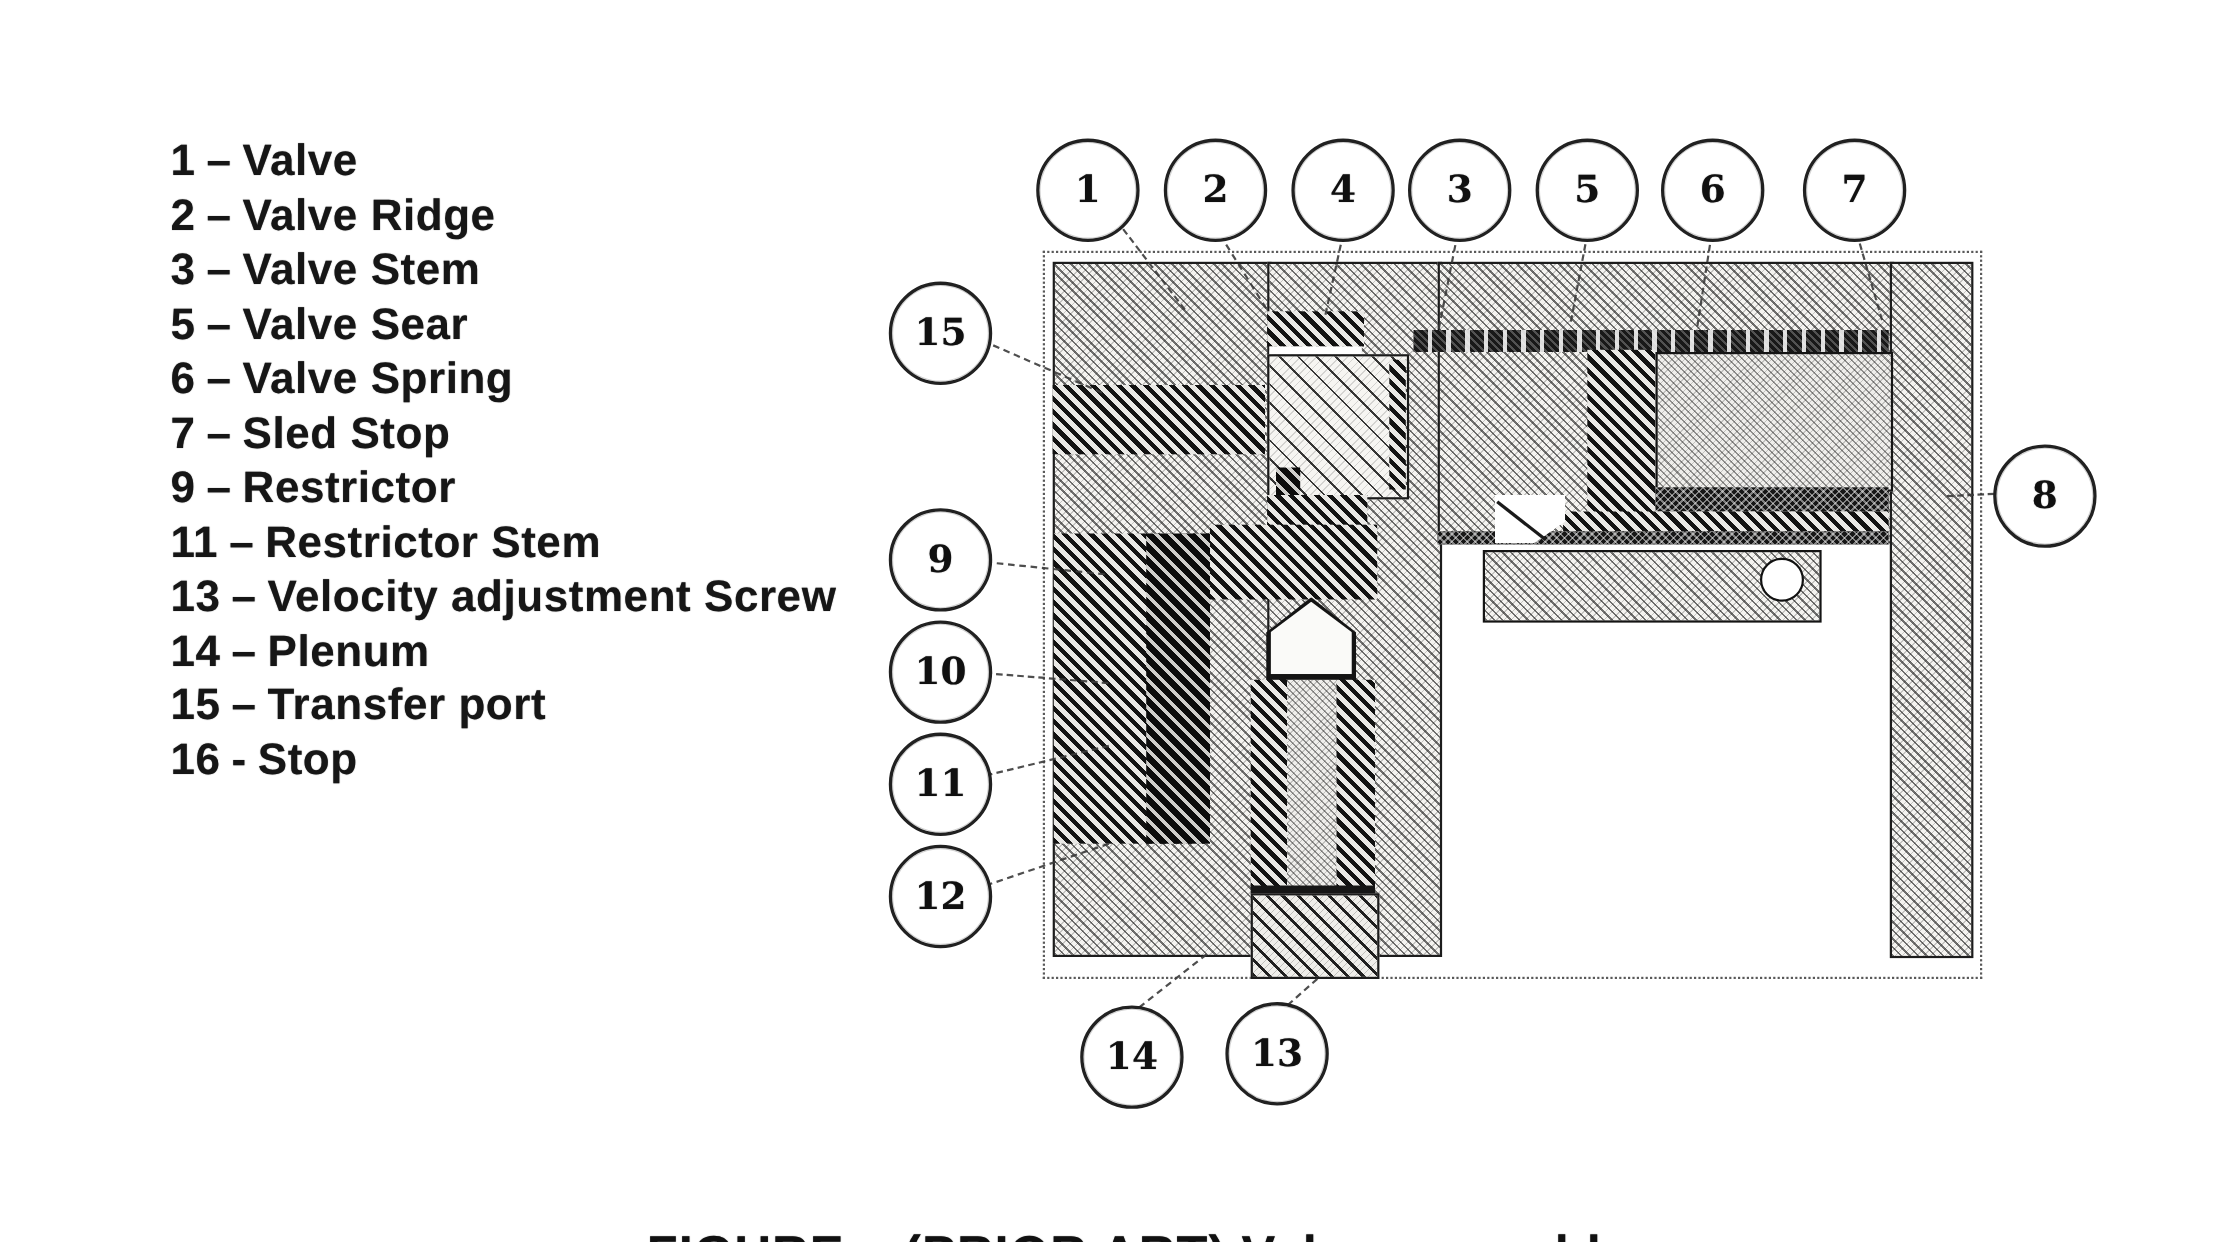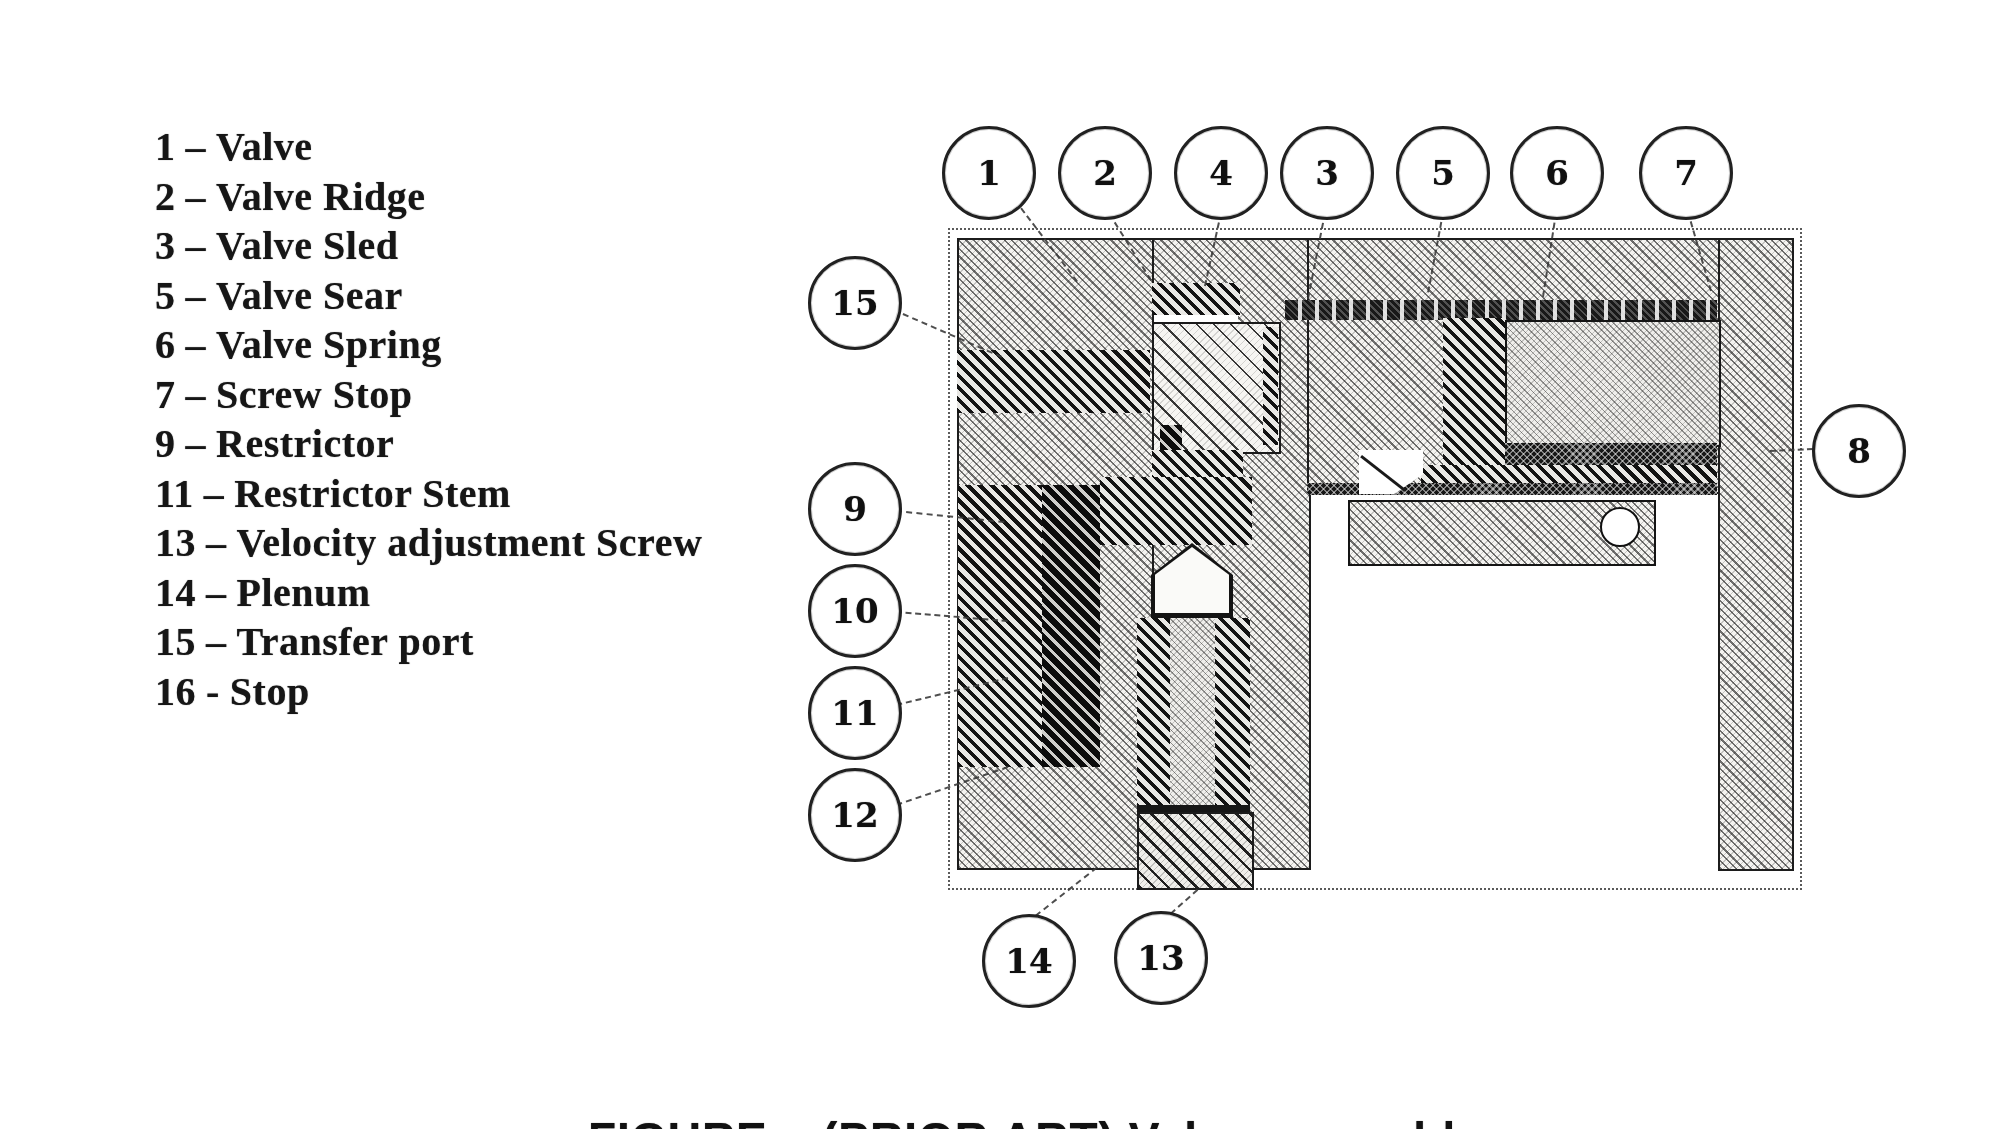--- a/index.html
+++ b/index.html
@@ -6,21 +6,21 @@
   #page{
     position:relative;width:2013px;height:1129px;background:#ffffff;overflow:hidden;
     font-family:"Liberation Sans",sans-serif;color:#1a1a1a;
   }
   
   #legend{
     position:absolute;left:155px;top:122px;list-style:none;margin:0;padding:0;
     font-size:40px;font-weight:600;line-height:49.5px;letter-spacing:0.5px;
     color:#161616;text-shadow:0 0 1px rgba(20,20,20,.6);
   }
-  #legend li{white-space:nowrap;font-family:Liberation Serif, serif;}
+  #legend li{white-space:nowrap;}
   #legend .dash{padding:0 10px;}
   
   .abs{position:absolute;}
   .hatch-light{
     background-color:#f4f3f0;
     background-image:
       repeating-linear-gradient(45deg, rgba(22,22,22,.60) 0 1.6px, transparent 1.6px 5.4px),
       repeating-linear-gradient(135deg, rgba(22,22,22,.22) 0 1.1px, transparent 1.1px 4.6px);
   }
   .hatch-dark{
@@ -85,24 +85,24 @@
   }
 </style>
 </head>
 <body>
 
 <div id="page">
 
   <ul id="legend">
       <li><span class="num">1</span><span class="dash">–</span><span class="lbl">Valve</span></li>
       <li><span class="num">2</span><span class="dash">–</span><span class="lbl">Valve Ridge</span></li>
-      <li><span class="num">3</span><span class="dash">–</span><span class="lbl">Valve Sled</span></li>
+      <li><span class="num">3</span><span class="dash">–</span><span class="lbl">Valve Stem</span></li>
       <li><span class="num">5</span><span class="dash">–</span><span class="lbl">Valve Sear</span></li>
       <li><span class="num">6</span><span class="dash">–</span><span class="lbl">Valve Spring</span></li>
-      <li><span class="num">7</span><span class="dash">–</span><span class="lbl">Screw Stop</span></li>
+      <li><span class="num">7</span><span class="dash">–</span><span class="lbl">Sled Stop</span></li>
       <li><span class="num">9</span><span class="dash">–</span><span class="lbl">Restrictor</span></li>
       <li><span class="num">11</span><span class="dash">–</span><span class="lbl">Restrictor Stem</span></li>
       <li><span class="num">13</span><span class="dash">–</span><span class="lbl">Velocity adjustment Screw</span></li>
       <li><span class="num">14</span><span class="dash">–</span><span class="lbl">Plenum</span></li>
       <li><span class="num">15</span><span class="dash">–</span><span class="lbl">Transfer port</span></li>
       <li><span class="num">16</span><span class="dash">-</span><span class="lbl">Stop</span></li>
     </ul>
 
   <div id="diagram">
 

